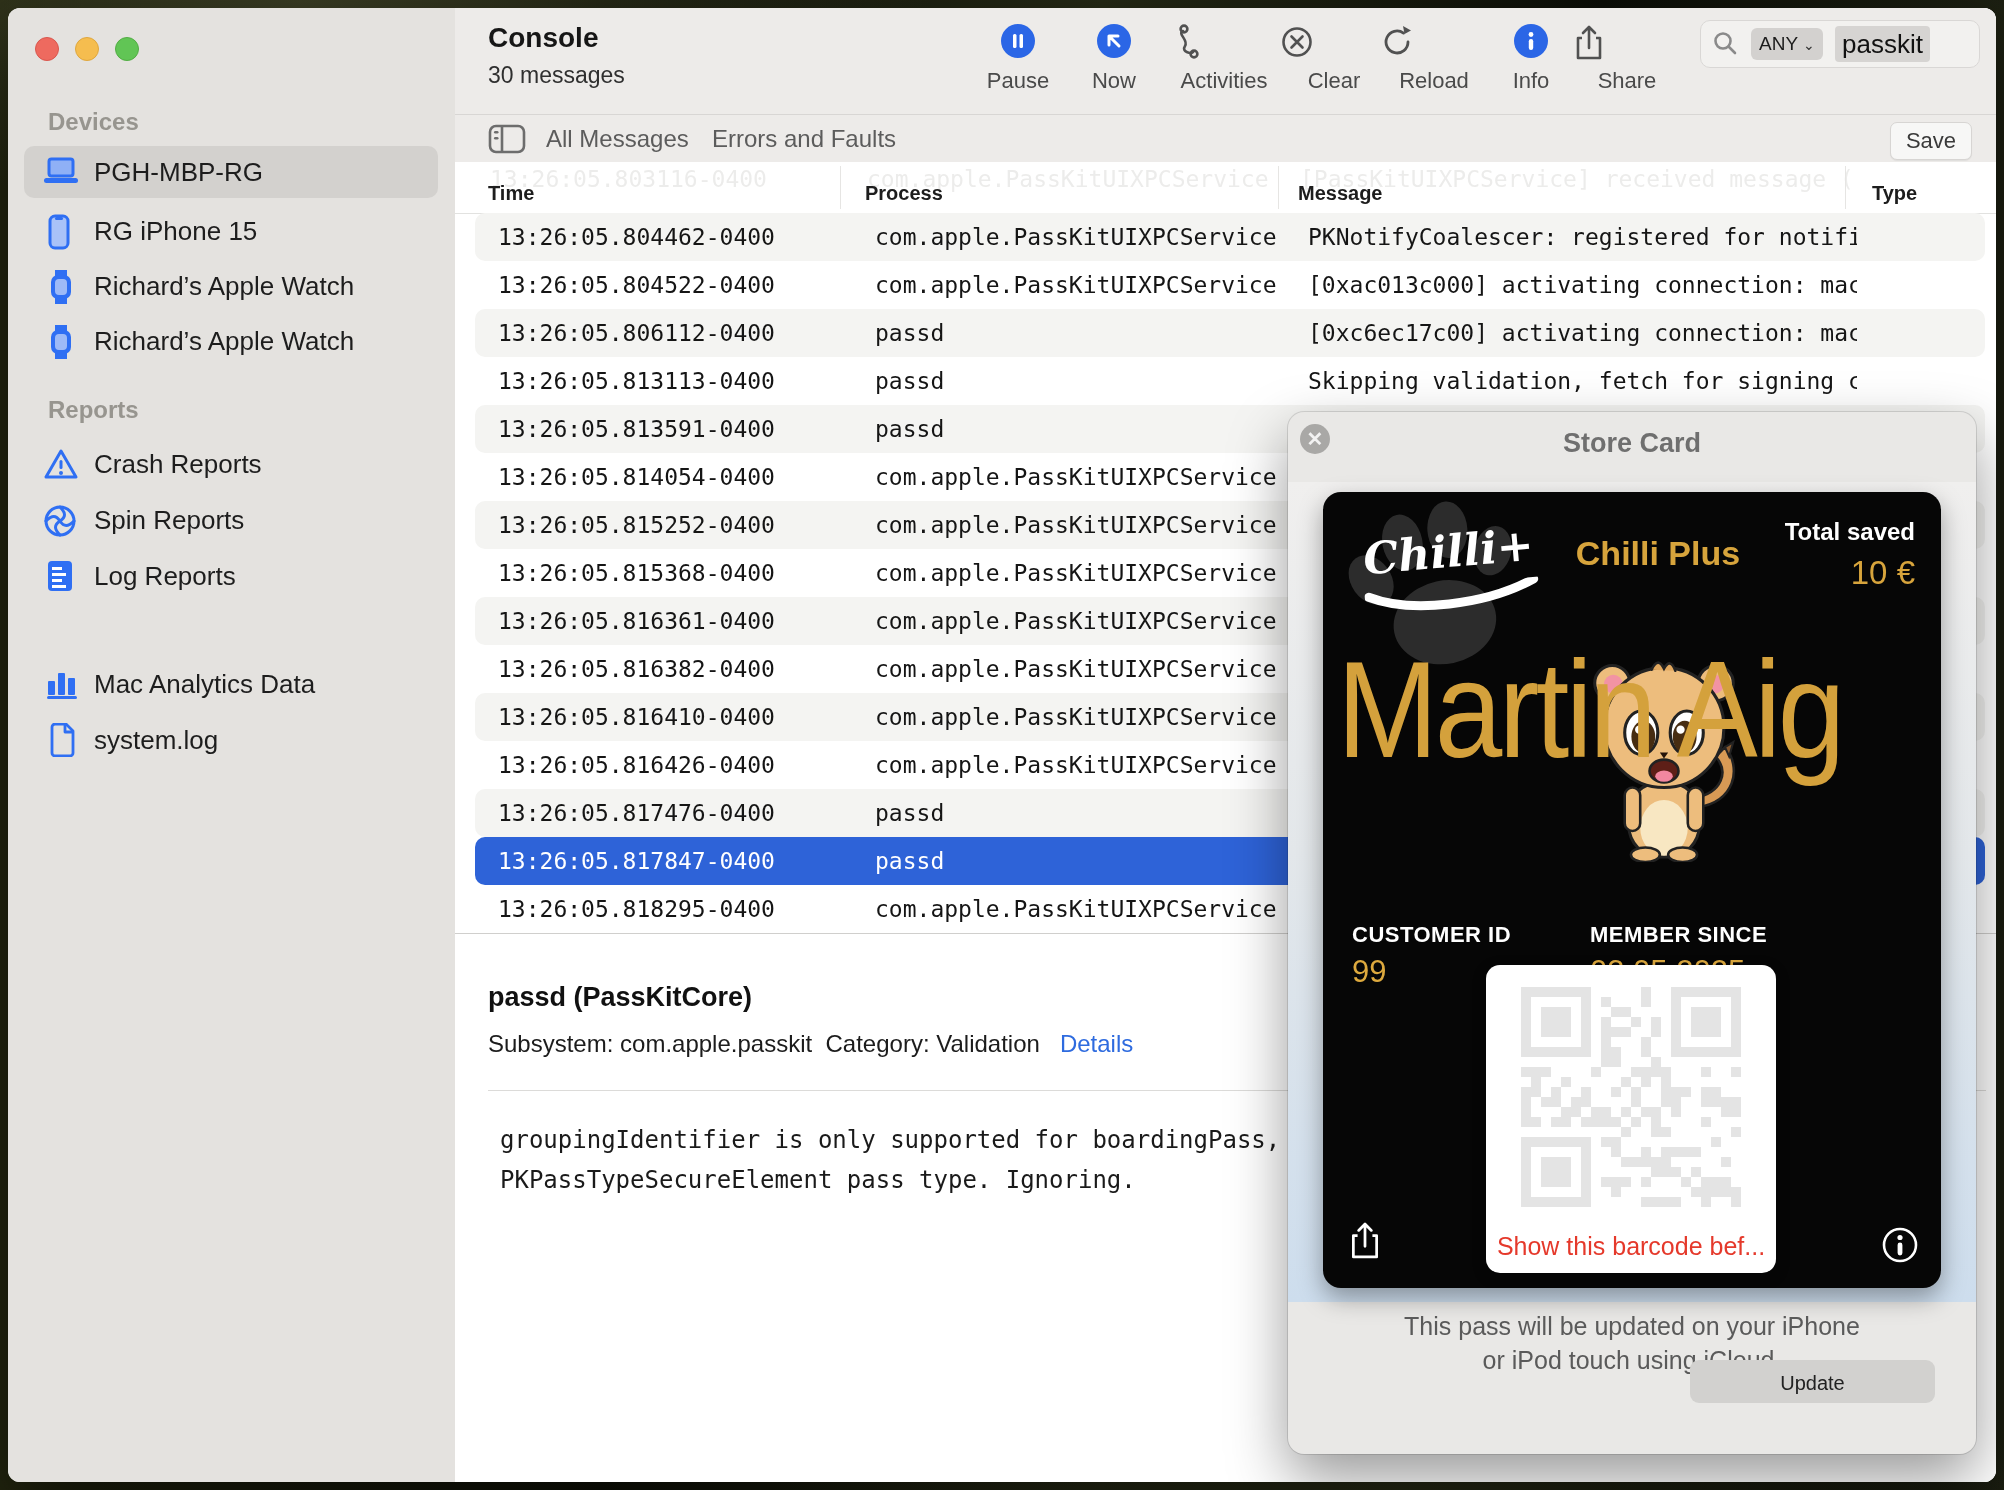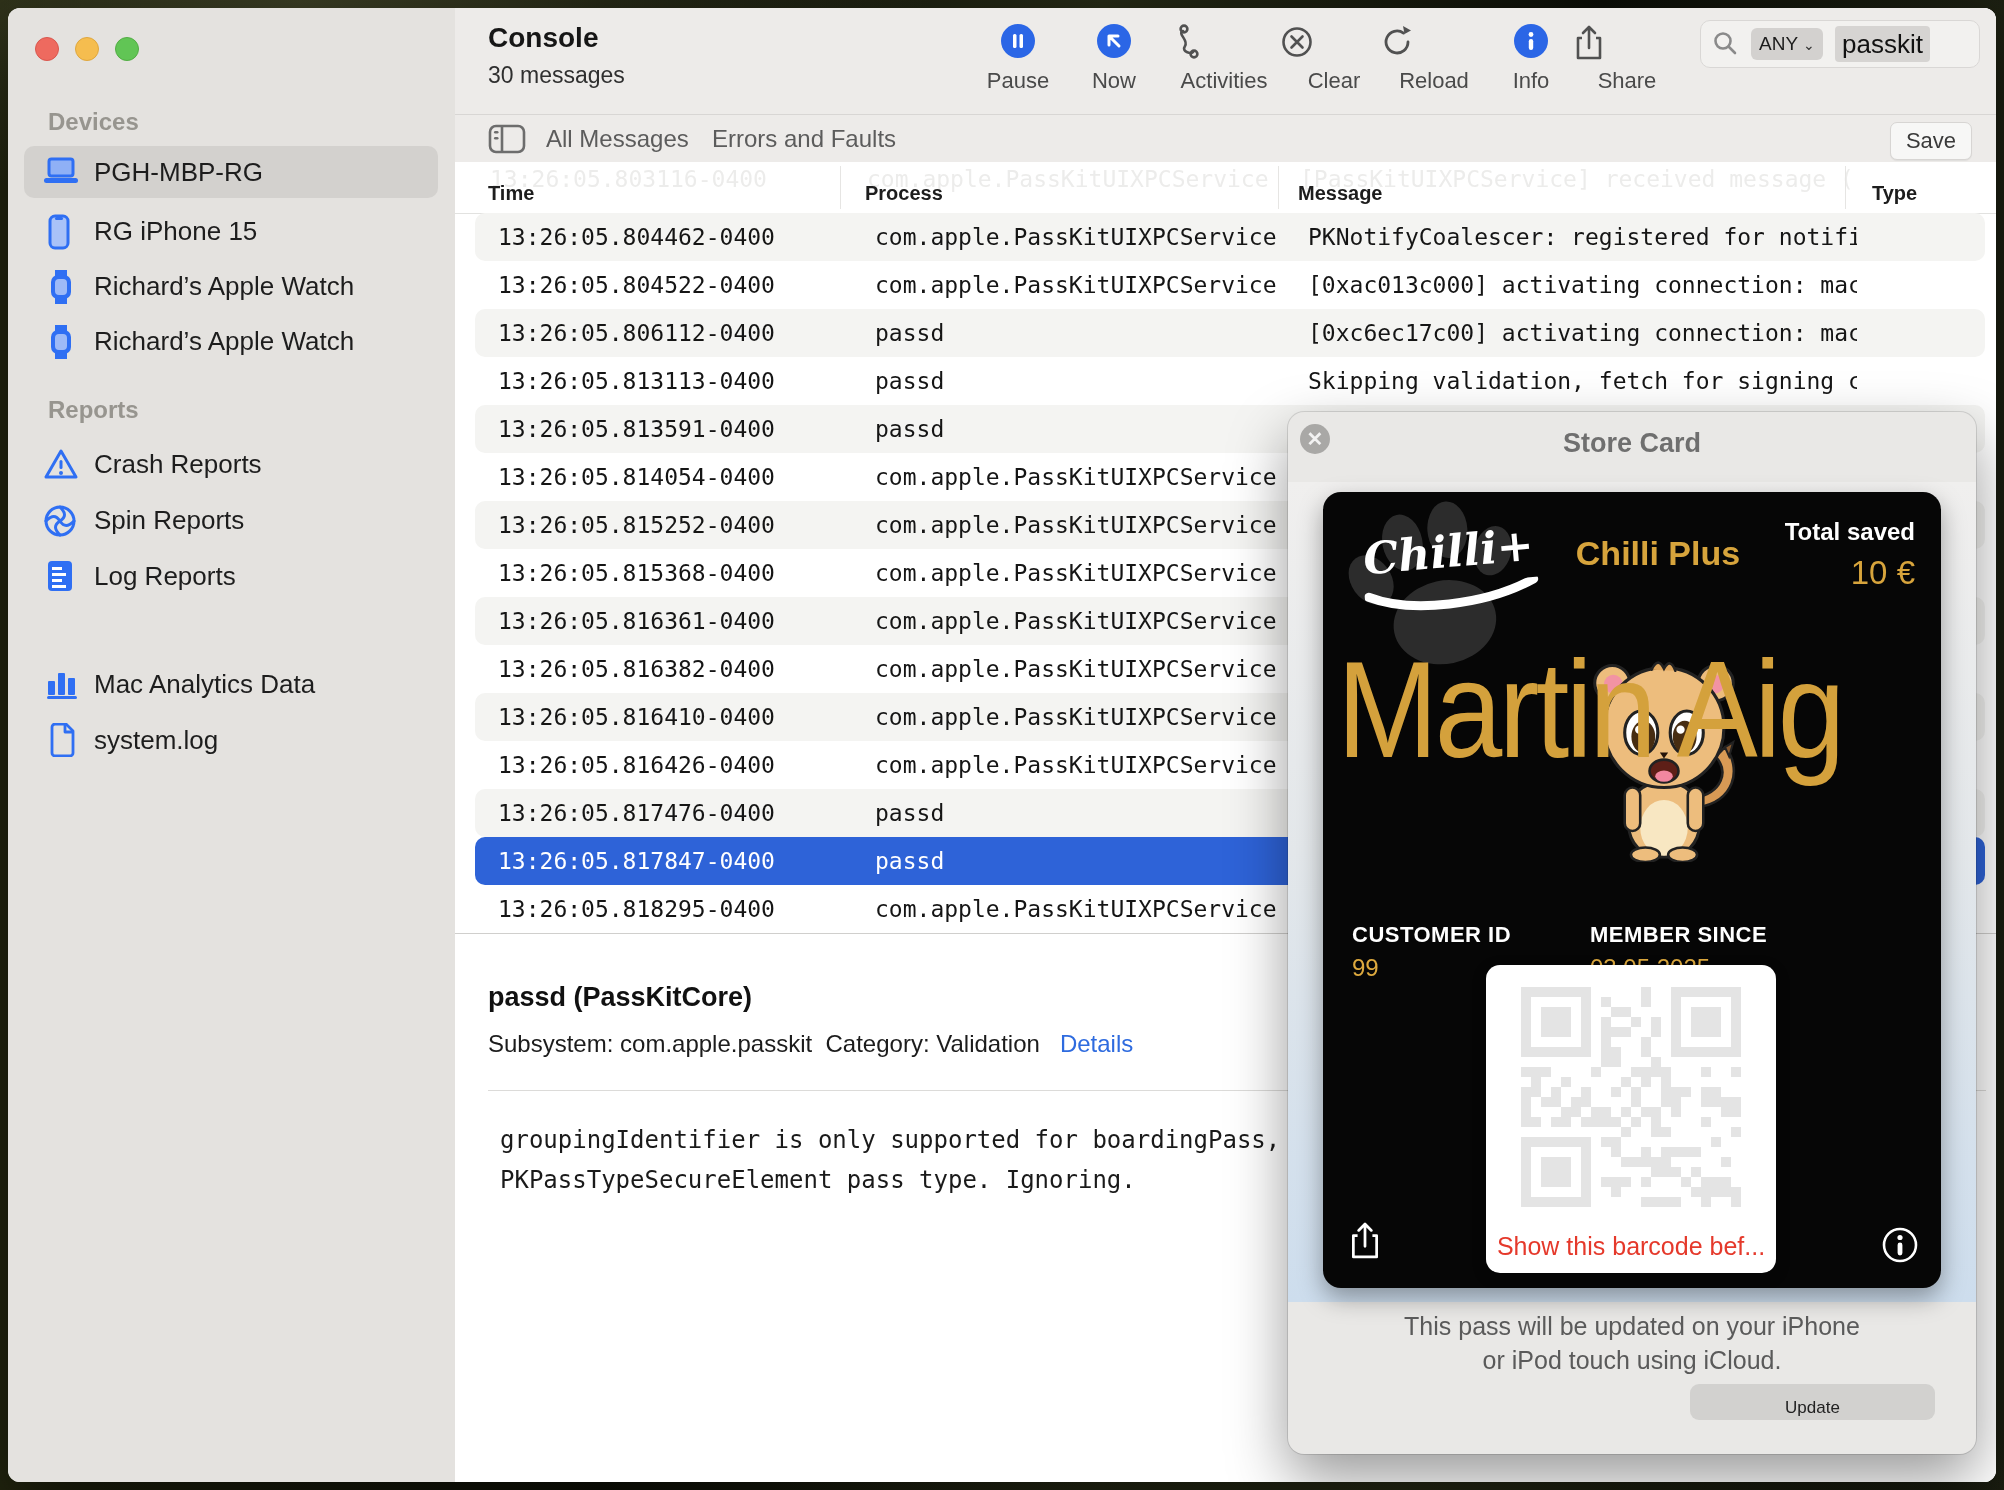--- a/index.html
+++ b/index.html
@@ -82,29 +82,29 @@
   .pass{position:absolute;left:35px;top:80px;width:618px;height:796px;background:#060606;border-radius:18px;overflow:hidden;box-shadow:0 10px 25px rgba(0,0,0,.35);}
   .paw{position:absolute;left:16px;top:10px;transform:rotate(-12deg);}
   .pass-logo{position:absolute;left:40px;top:34px;font-family:"DejaVu Serif",serif;font-style:italic;font-weight:bold;font-size:44px;color:#fff;transform:rotate(-5deg);}
   .logo-swoosh{position:absolute;left:42px;top:92px;transform:rotate(-5deg);}
   .pass-title{position:absolute;left:230px;top:42px;width:210px;text-align:center;font-size:34px;font-weight:bold;color:#d7a43c;}
   .saved-label{position:absolute;right:26px;top:26px;font-size:24px;font-weight:bold;color:#fff;}
   .saved-value{position:absolute;right:26px;top:62px;font-size:33px;color:#d7a43c;}
   .cub{position:absolute;left:258px;top:158px;z-index:1;}
   .pass-name{position:absolute;left:14px;top:138px;z-index:2;font-size:138px;font-weight:500;letter-spacing:-4px;color:#d4a13c;white-space:nowrap;transform:scaleX(.88);transform-origin:left center;}
   .fld-label{position:absolute;font-size:22px;font-weight:bold;color:#fff;letter-spacing:.5px;}
-  .fld-value{position:absolute;font-size:24px;color:#dda93e;}
+  .fld-value{position:absolute;font-size:31px;color:#dda93e;}
   .qr-panel{position:absolute;left:163px;top:473px;width:290px;height:308px;background:#fff;border-radius:14px;z-index:3;box-shadow:0 4px 14px rgba(0,0,0,.25);}
   .qr-panel svg{position:absolute;left:29px;top:16px;}
   .qr-caption{position:absolute;left:0;bottom:12px;width:100%;text-align:center;font-size:25px;color:#e5392b;white-space:nowrap;}
   .pass-share{position:absolute;left:24px;top:728px;}
   .pass-info{position:absolute;right:22px;top:734px;}
   .pop-footer{position:absolute;left:0;width:100%;text-align:center;font-size:25px;color:#5a5a5a;}
   .pf1{top:900px;} .pf2{top:934px;}
-  .update-btn{position:absolute;left:402px;top:972px;width:245px;height:36px;background:#d2d1cf;border-radius:9px;text-align:center;line-height:47px;font-size:17px;color:#222;}
+  .update-btn{position:absolute;left:402px;top:948px;width:245px;height:43px;background:#d2d1cf;border-radius:9px;text-align:center;line-height:47px;font-size:20px;color:#222;}
   svg{display:block;}
 </style>
 </head>
 <body>
 
 <div class="window">
 
   <div class="sidebar">
     <div class="tl red"></div>
     <div class="tl yellow"></div>

